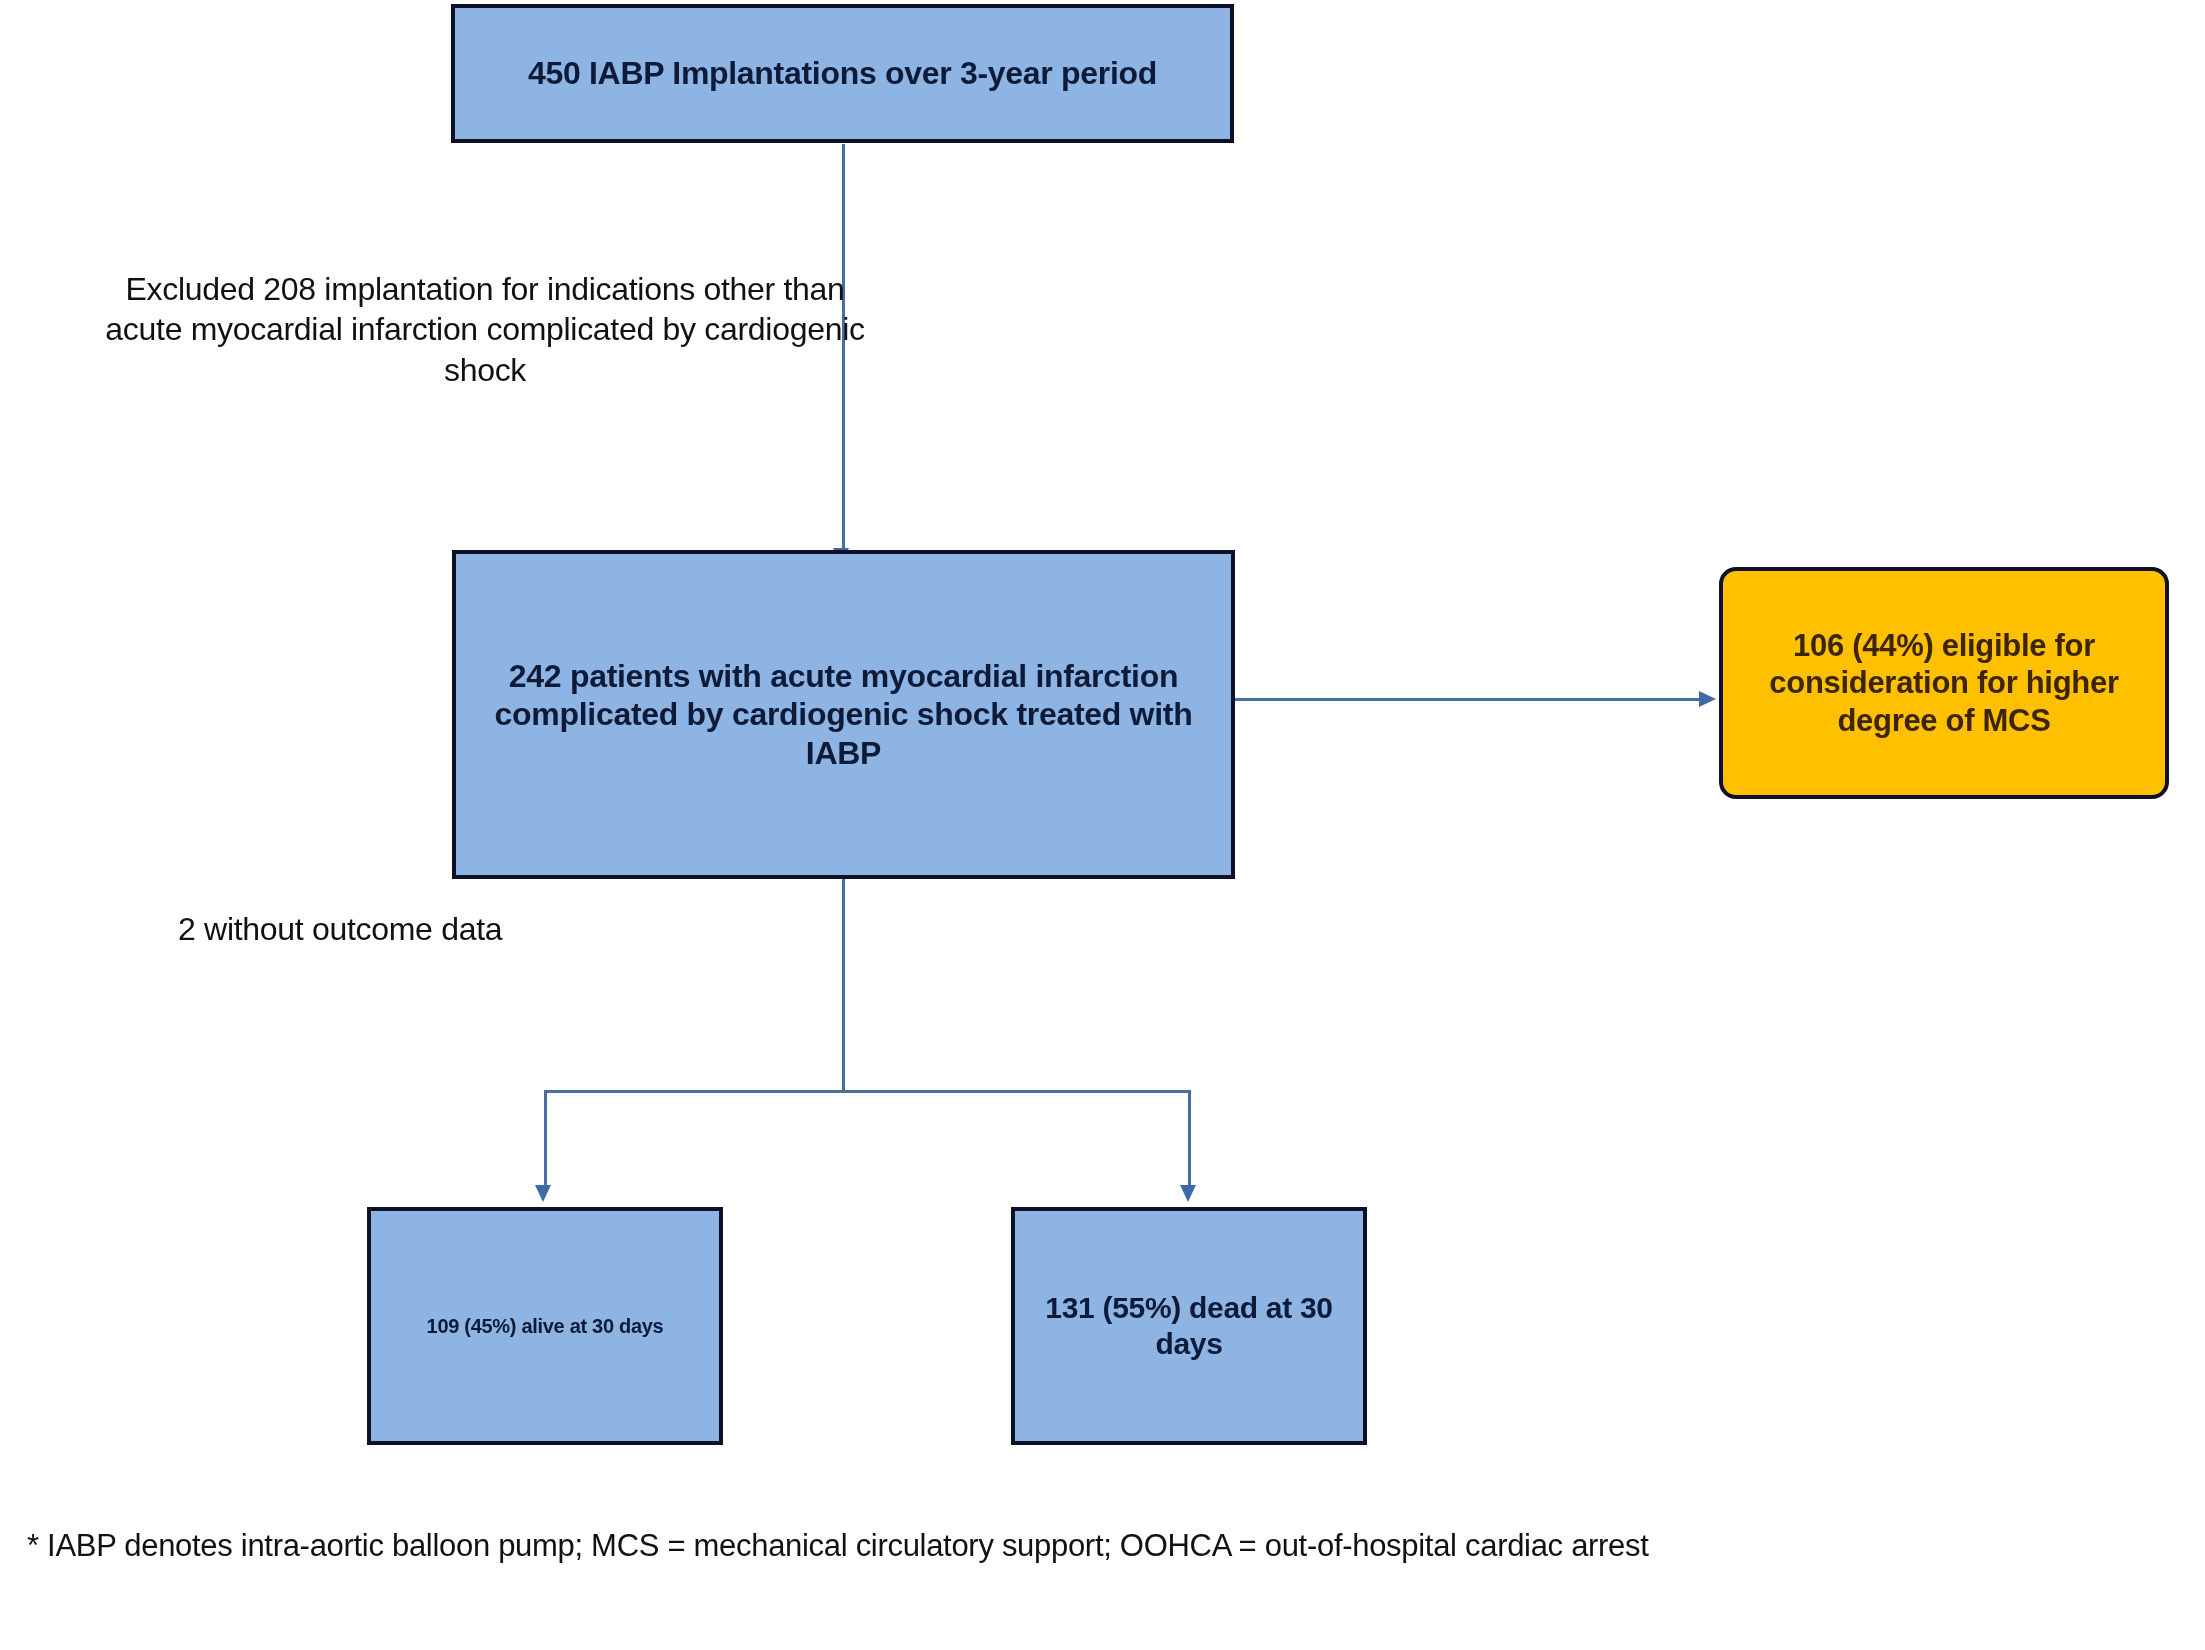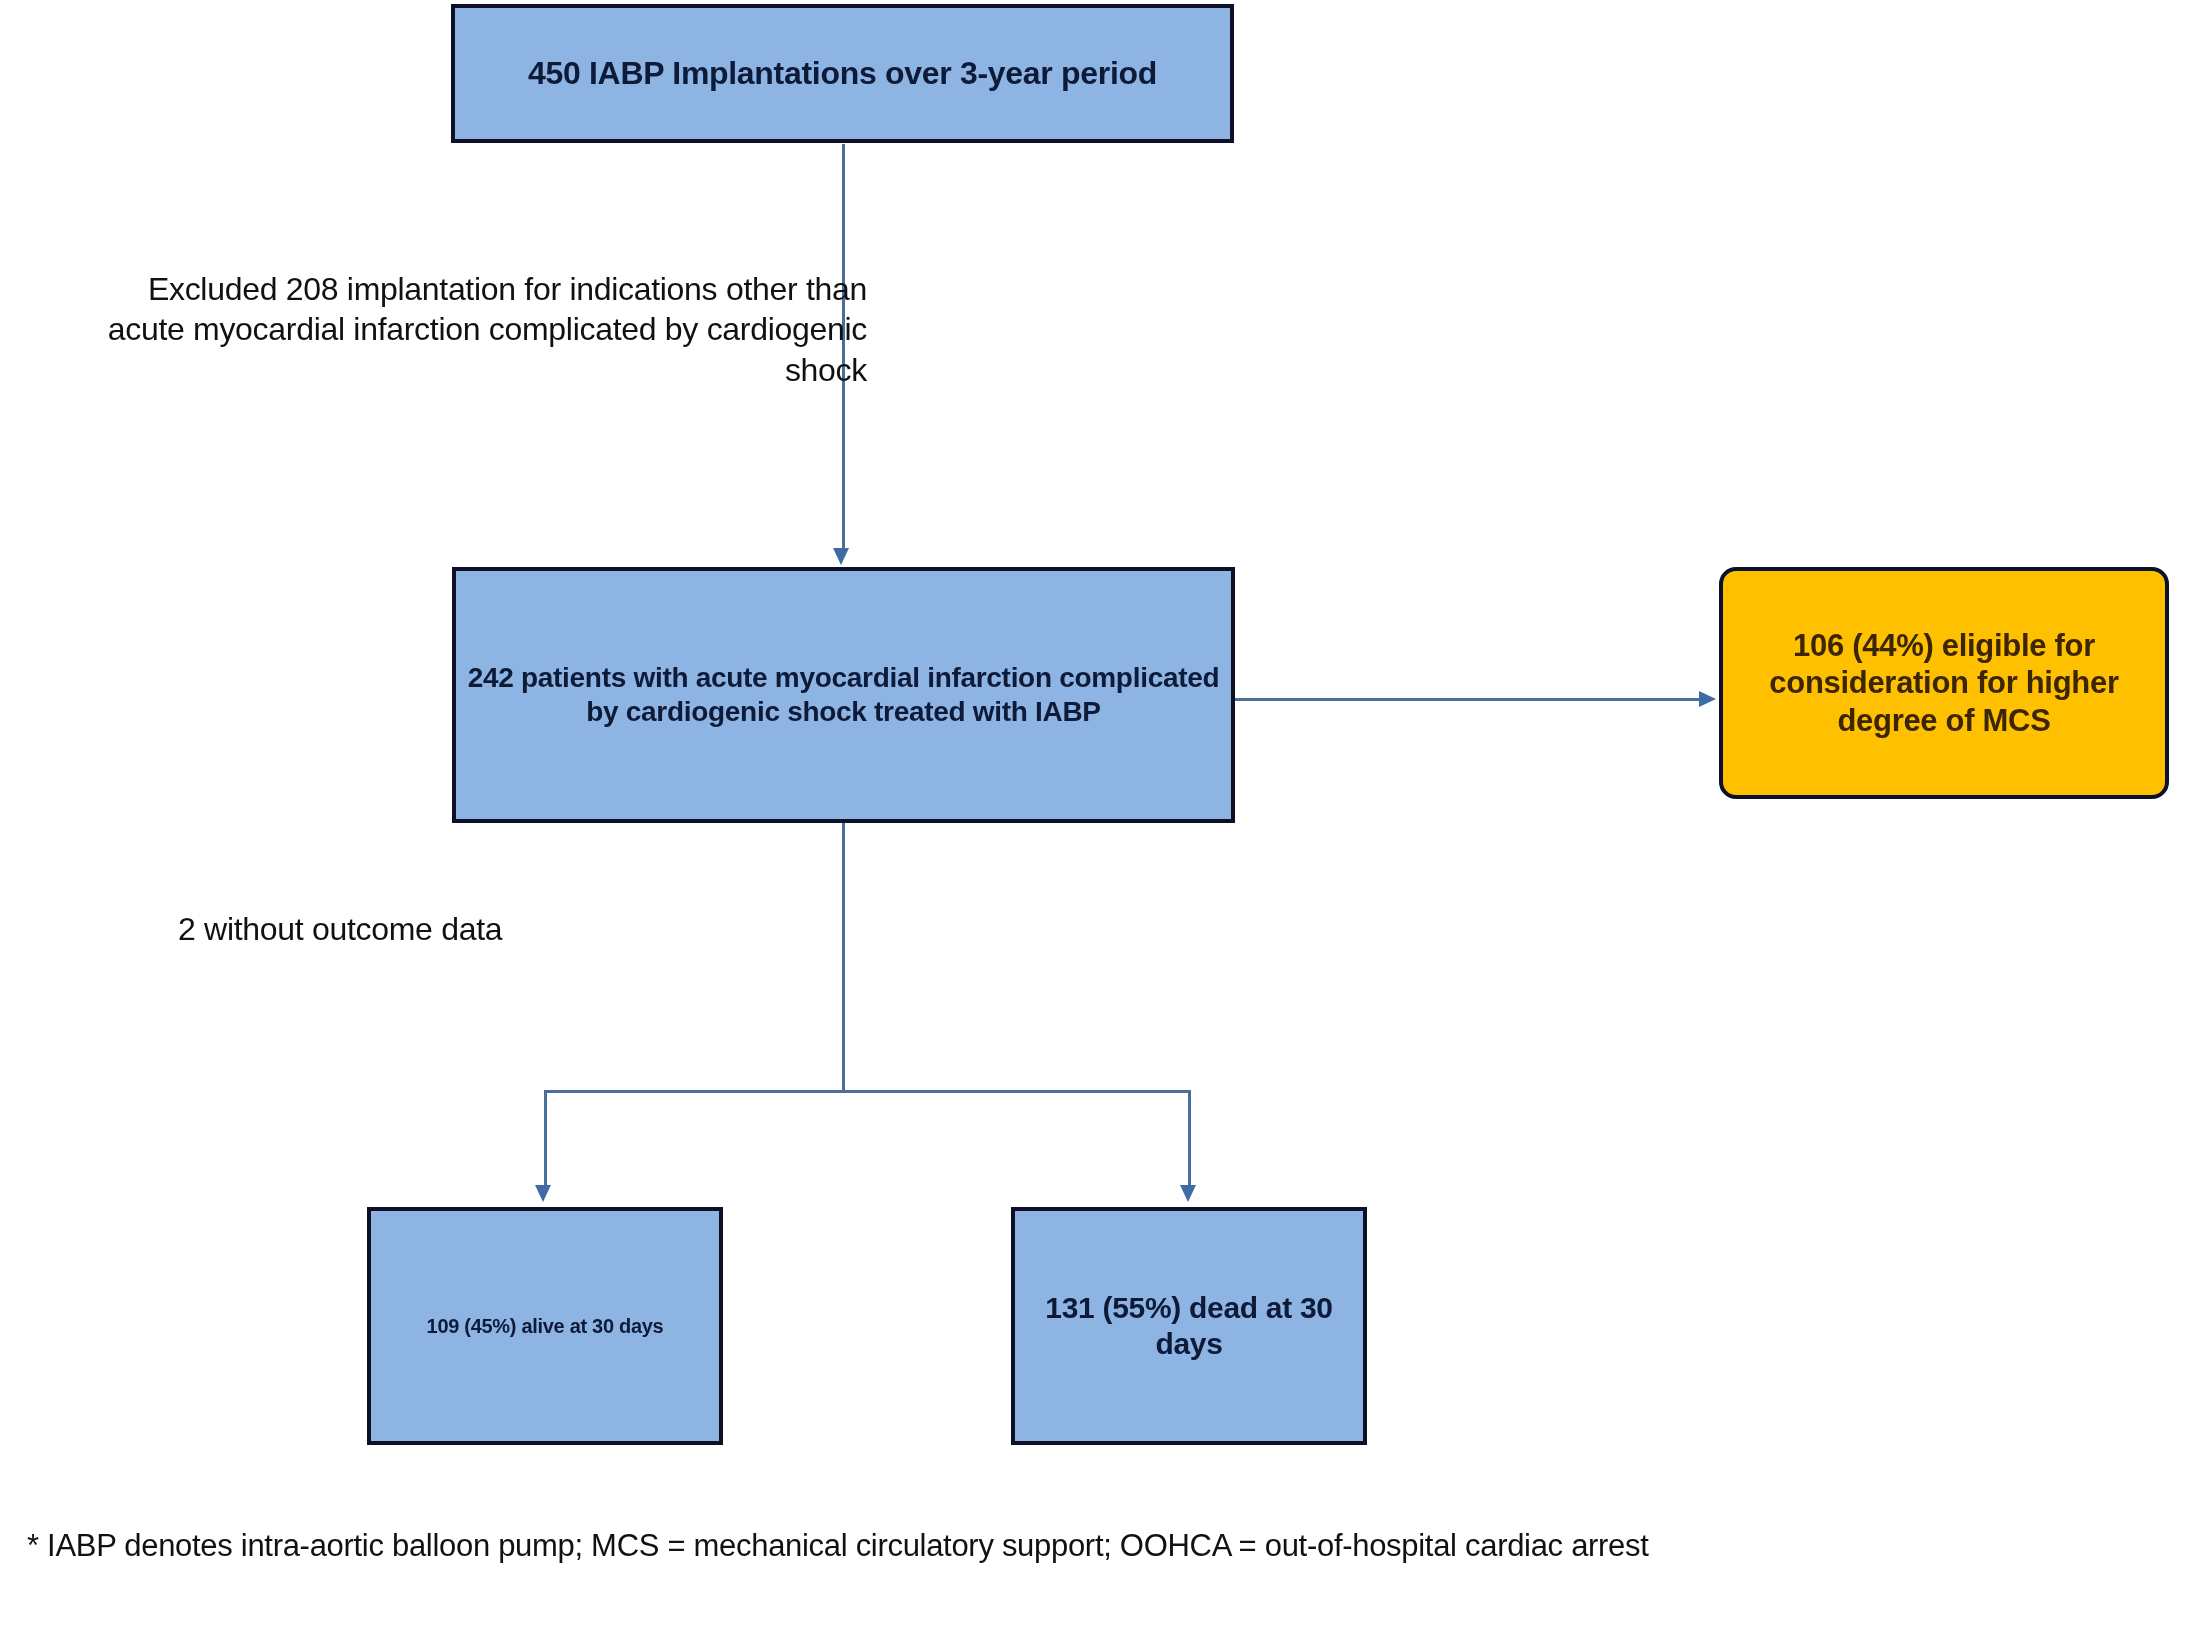--- a/index.html
+++ b/index.html
@@ -41,36 +41,36 @@
   }
   .node-orange {
     background: #ffc000;
     color: #3b2502;
     font-weight: 700;
     border-radius: 17px;
   }
 
   
   #node-top        { left: 451px;  top: 4.1px;    width: 783px; height: 139px; font-size: 32px; }
-  #node-cohort     { left: 452px;  top: 567px; width: 783px; height: 256px; font-size: 28px; }
+  #node-cohort     { left: 452px;  top: 550px; width: 783px; height: 329px; font-size: 32px; }
   #node-eligible   { left: 1719px; top: 567px; width: 450px;  height: 232px; font-size: 31px; }
   #node-alive      { left: 367px;  top: 1207px; width: 356px;  height: 238px; font-size: 20px; }
   #node-dead       { left: 1011px; top: 1207px; width: 356px;  height: 238px; font-size: 30px; }
 
   
   .annot {
     position: absolute;
     font-size: 32px;
     line-height: 1.26;
     color: #111111;
     font-weight: 400;
     letter-spacing: -0.3px;
     white-space: pre-line;
   }
-  #annot-excluded   { left: 103px;  top: 269px;  width: 764px; text-align: right; }
+  #annot-excluded   { left: 103px;  top: 269px;  width: 764px; text-align: center; }
   #annot-criteria   { left: 1317px; top: 428px;  width: 392px;  text-align: center; }
   #annot-noneligible{ left: 1306px; top: 751px; width: 454px;  text-align: center; }
   #annot-nooutcome  { left: 178px;  top: 909px; width: 620px; text-align: left; }
 
   #footnote {
     position: absolute;
     left: 27px;
     top: 1526px;
     width: 2148px;
     font-size: 31px;

